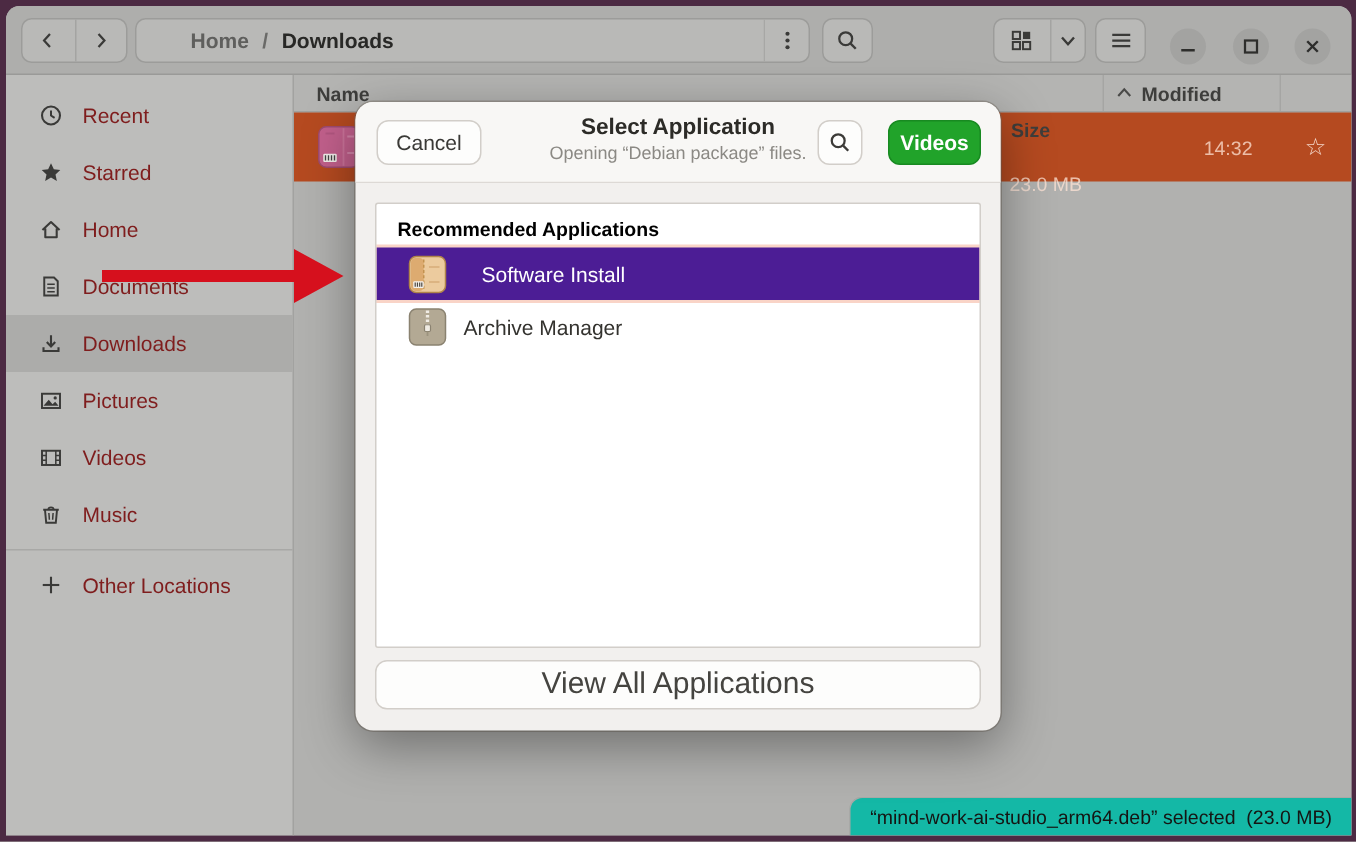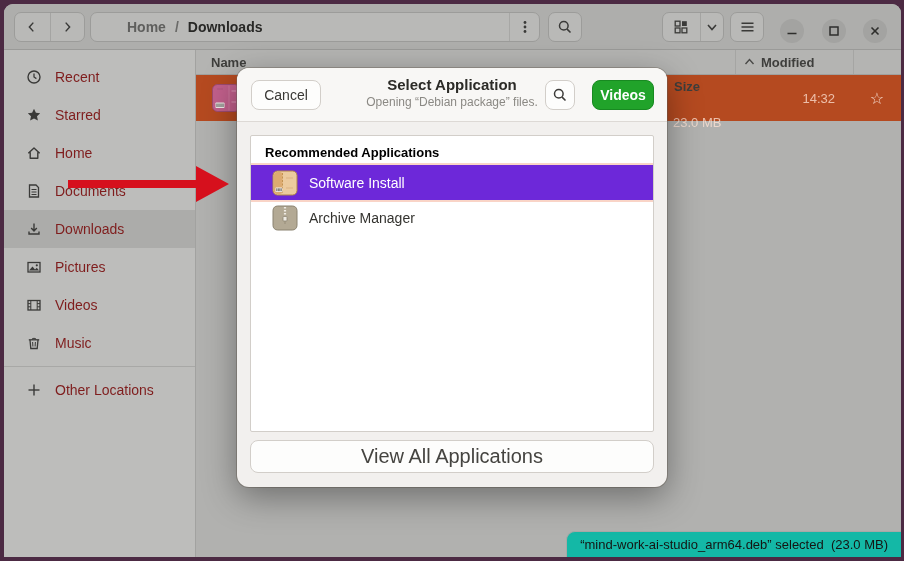--- a/index.html
+++ b/index.html
@@ -81,21 +81,21 @@
   .dlg-search { left:308px; width:30px; }
   .select { left:355px; width:62px; background:#21a32a; border:1px solid #188a21;
             color:#ffffff; font-weight:bold; }
   .dlg-titlebox { position:absolute; left:100px; right:100px; top:8px; text-align:center; }
   .dlg-title { font-size:15px; font-weight:bold; color:#2c2b27; }
   .dlg-subtitle { font-size:12px; color:#8b8984; margin-top:2px; }
   .listbox { position:absolute; left:13px; top:67px; width:404px; height:297px;
              background:#ffffff; border:1px solid #d2cec9; border-radius:2px; overflow:hidden; }
   .section-title { font-size:13px; font-weight:bold; color:#000000; padding:9px 14px 5px 14px; }
   .app-row { height:35px; display:flex; align-items:center; padding-left:21px; font-size:14px; color:#34332f; }
-  .app-row.selected { background:#6d28d9; color:#ffffff; box-shadow:0 0 0 2px rgba(233,84,32,0.25); }
+  .app-row.selected { background:#4c1d95; color:#ffffff; box-shadow:0 0 0 2px rgba(233,84,32,0.25);gap:12px; }
   .app-icon { width:26px; height:26px; margin-right:11px; }
   .viewall { position:absolute; left:13px; top:372px; width:404px; height:33px;
              background:#fdfdfc; border:1px solid #d2cec9; border-radius:8px;
              display:flex; align-items:center; justify-content:center;
              font-size:20px; color:#454440; }
 
   
   .arrow { position:absolute; left:66px; top:163px; z-index:60; }
 </style>
 </head>

